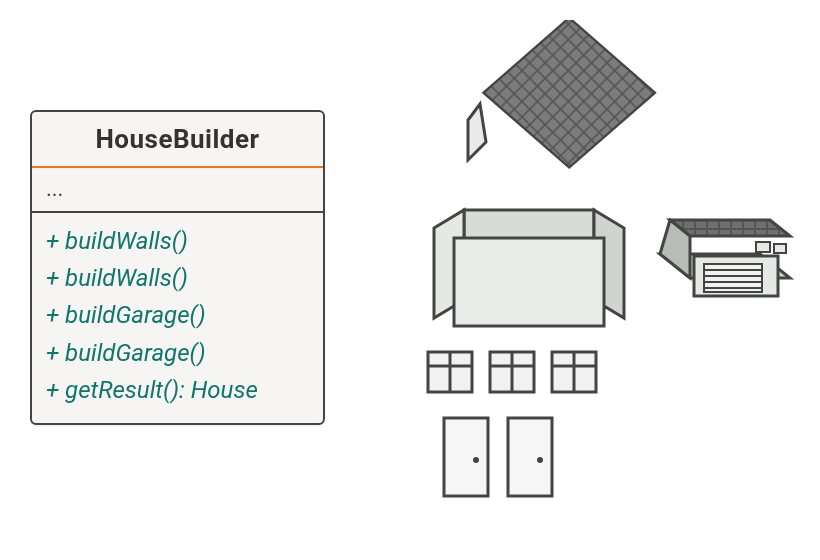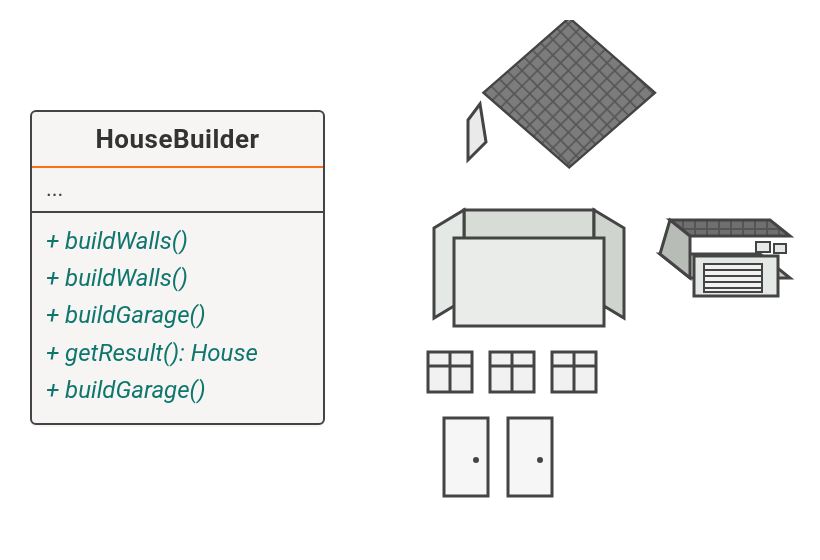--- a/index.html
+++ b/index.html
@@ -65,22 +65,22 @@
 
 <div class="canvas">
 
   <div class="class-box">
     <div class="class-title">HouseBuilder</div>
     <div class="class-fields">...</div>
     <div class="class-methods">
       <div class="method-row">+ buildWalls()</div>
       <div class="method-row">+ buildWalls()</div>
       <div class="method-row">+ buildGarage()</div>
+      <div class="method-row">+ buildGarage()</div>
       <div class="method-row">+ getResult(): House</div>
-      <div class="method-row">+ buildGarage()</div>
     </div>
   </div>
 
   <div class="illus">
     <svg viewBox="0 0 470 520" width="470" height="520" aria-hidden="true">
       <defs>
         <pattern id="shingles" width="14" height="14" patternUnits="userSpaceOnUse" patternTransform="rotate(45 0 0)">
           <rect width="14" height="14" fill="#6f6f6f"></rect>
           <rect x="0" y="0" width="12" height="12" fill="#7c7c7c"></rect>
           <rect x="0" y="12" width="14" height="2" fill="#555"></rect>

